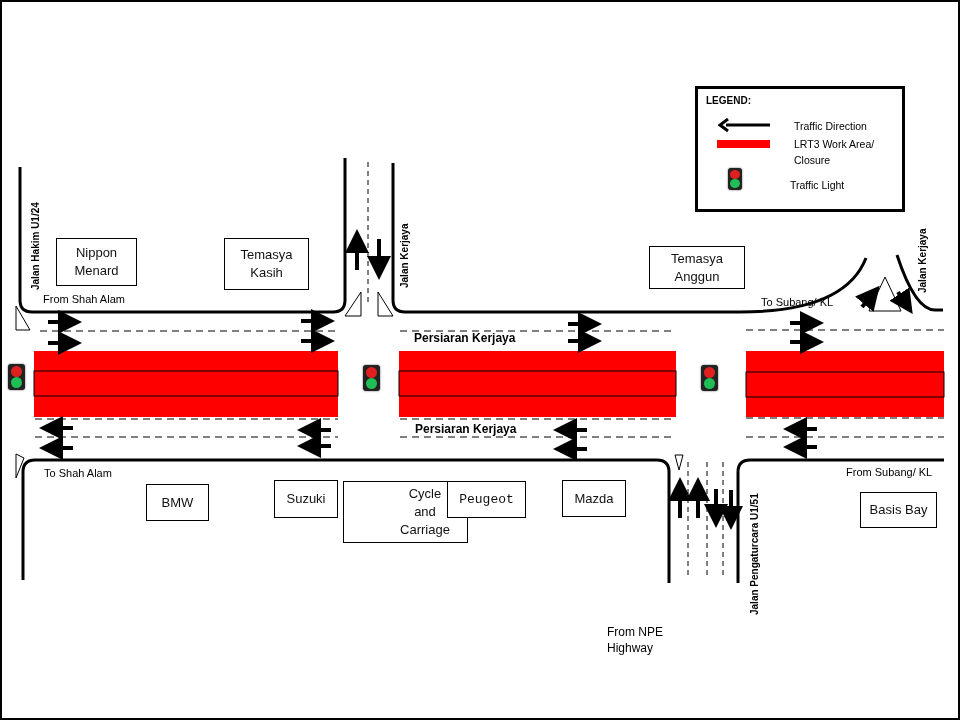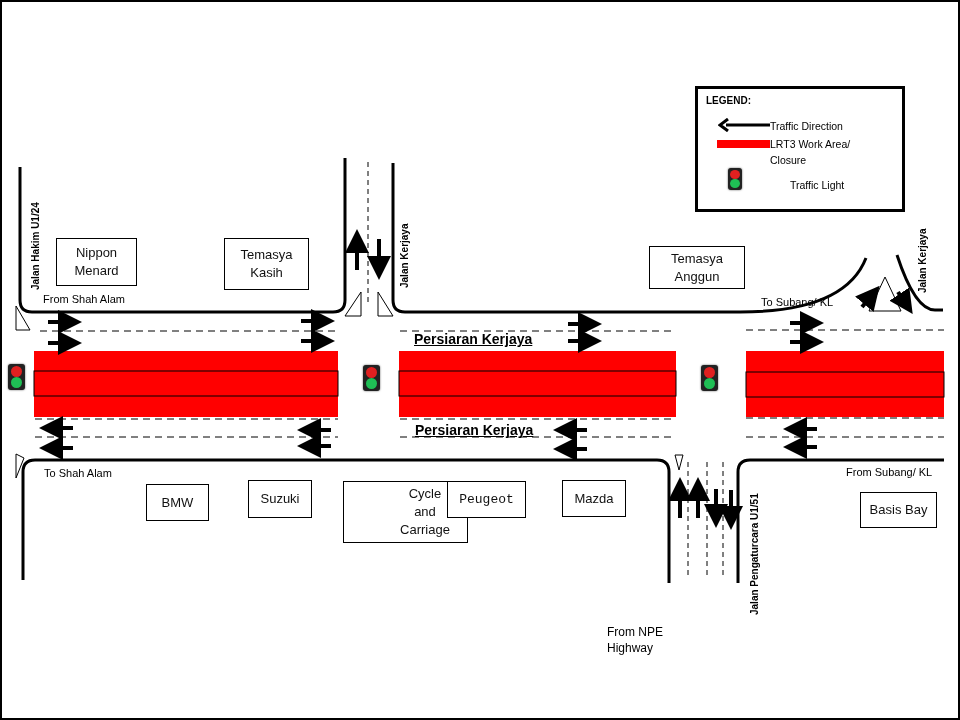--- a/index.html
+++ b/index.html
@@ -7,25 +7,25 @@
          font-family:"Liberation Sans", sans-serif; }
   #frame { position:absolute; left:0; top:0; width:956px; height:716px;
            border:2px solid #000; }
   svg#map { position:absolute; left:0; top:0; width:960px; height:720px; }
   .lbl { position:absolute; font-size:11px; color:#000; white-space:nowrap; }
   .vlbl { position:absolute; font-size:10px; font-weight:bold; color:#000;
           white-space:nowrap; transform:rotate(-90deg); transform-origin:left top; }
   .box { position:absolute; border:1px solid #000; background:#fff;
          display:flex; align-items:center; justify-content:center;
          text-align:center; font-size:13px; line-height:18px; color:#111; }
-  .road-name { position:absolute; font-size:14px; font-weight:bold; color:#000; white-space:nowrap;text-decoration:underline; }
+  .road-name { position:absolute; font-size:12px; font-weight:bold; color:#000; white-space:nowrap; }
   .legend { position:absolute; left:695px; top:86px; width:204px; height:120px;
             border:3px solid #000; background:#fff; }
   .legend-title { position:absolute; left:8px; top:6px; font-size:10px; font-weight:bold; }
-  .legend-item { position:absolute; left:72px; font-size:10.5px; line-height:16px; }
+  .legend-item { position:absolute; left:96px; font-size:10.5px; line-height:16px; }
   .tl { position:absolute; width:17px; height:26px; background:#222; border-radius:3px;
         box-shadow:0 0 2px #555; }
   .tl .r, .tl .g { position:absolute; left:3px; width:11px; height:11px; border-radius:50%; }
   .tl .r { top:2px; background:#e02020; }
   .tl .g { top:13px; background:#1fbf55; }
   .bottom-note { position:absolute; font-size:12px; line-height:16px; }
 </style>
 </head>
 <body>
 
@@ -167,21 +167,21 @@
 <div class="box" style="left:649px; top:246px; width:94px; height:41px;">
   <div>
       <div>Temasya</div>
       <div>Anggun</div>
     </div>
 </div>
 
 <div class="box" style="left:146px; top:484px; width:61px; height:35px;">
   <div>BMW</div>
 </div>
-<div class="box" style="left:248px; top:480px; width:62px; height:36px;">
+<div class="box" style="left:274px; top:480px; width:62px; height:36px;">
   <div>Suzuki</div>
 </div>
 <div class="box" style="left:343px; top:481px; width:84px; height:60px;padding-left:39px;">
   <div>
       <div>Cycle</div>
       <div>and</div>
       <div>Carriage</div>
     </div>
 </div>
 <div class="box" style="left:447px; top:481px; width:77px; height:35px;font-family:Liberation Mono, monospace;">

